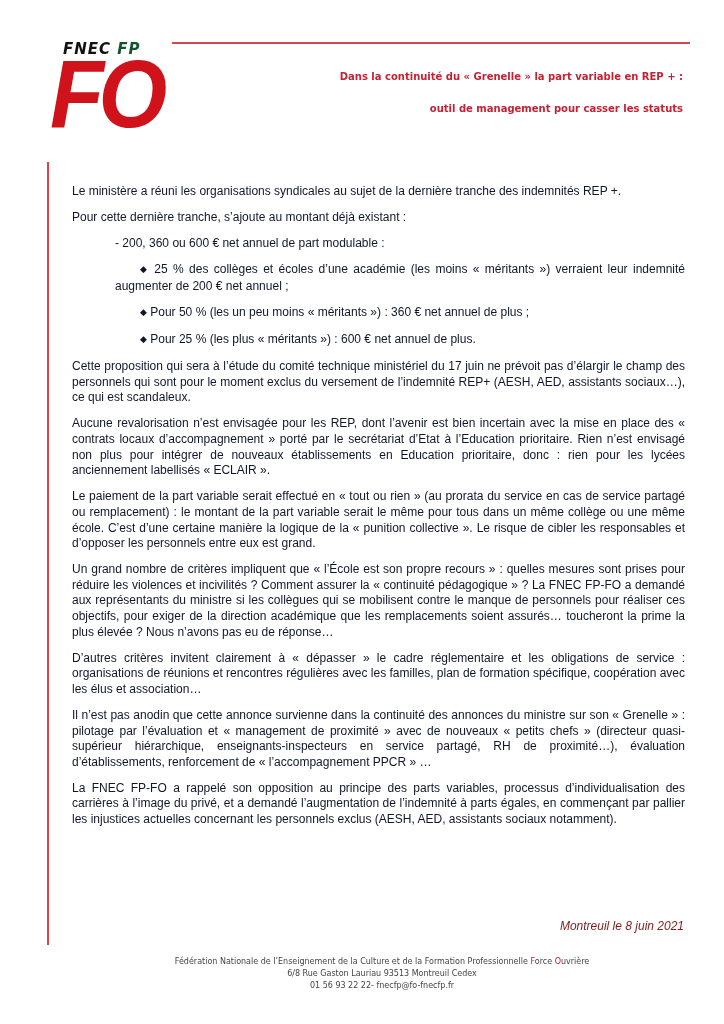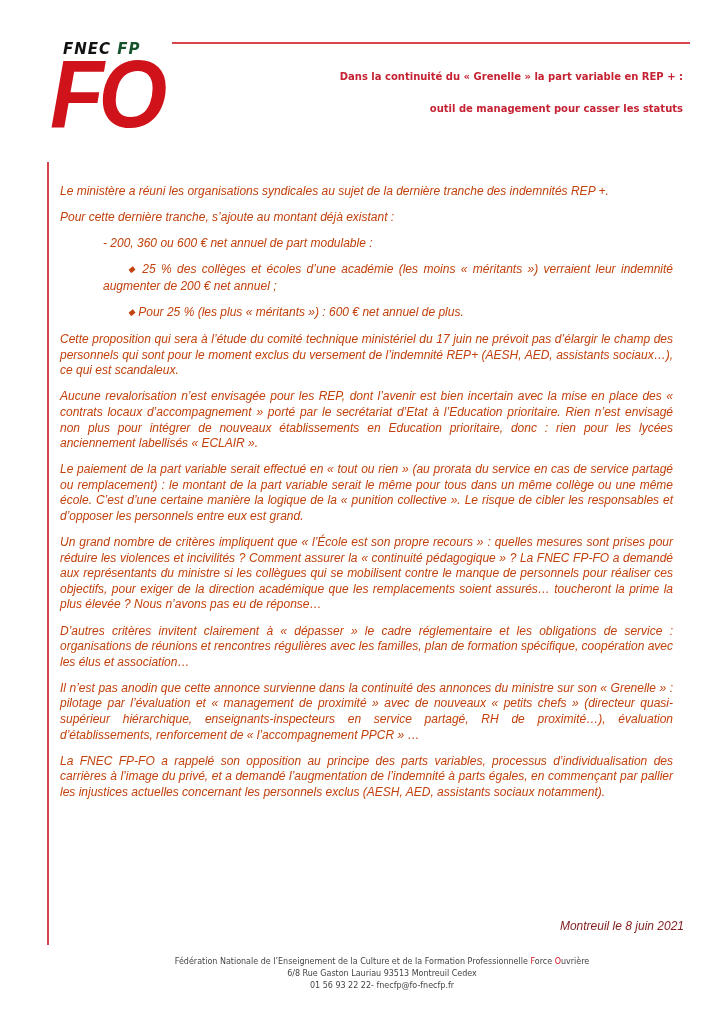--- a/index.html
+++ b/index.html
@@ -14,21 +14,21 @@
   
   .top-rule { position: absolute; left: 172px; top: 42px; width: 518px; height: 2px; background: #d6454b; }
   .title { position: absolute; right: 41px; font-family: "DejaVu Sans", sans-serif; font-weight: bold; font-size: 10px; color: #c52233; white-space: nowrap; text-align: right; }
   .title.l1 { top: 71px; }
   .title.l2 { top: 103px; }
 
   
   .side-bar { position: absolute; left: 47px; top: 162px; width: 2px; height: 783px; background: #d6454b; }
 
   
-  .body { position: absolute; left: 60px; top: 184px; width: 613px; font-size: 12px; line-height: 15.6px; color: #c2410c; font-style: italic; }
+  .body { position: absolute; left: 72px; top: 184px; width: 613px; font-size: 12px; line-height: 15.6px; color: #0f172a; }
   .body p { margin: 0 0 10.5px 0; text-align: justify; }
   .body p.nojust { text-align: left; }
   .body .dash { padding-left: 43px; }
   .body .sub { padding-left: 43px; text-indent: 25px; }
   .body .bullet-dot { font-size: 9px; position: relative; top: -1px; }
 
   .date { position: absolute; right: 40px; top: 919px; font-style: italic; font-size: 12px; color: #7f1d1d; }
 
   .footer { position: absolute; left: 0; width: 724px; top: 956px; text-align: center; font-family: "DejaVu Sans", sans-serif; font-size: 8px; line-height: 12px; color: #444; padding-left: 20px; }
   .footer .red { color: #d0121b; }
@@ -53,20 +53,24 @@
 <div class="body">
   <p class="nojust">Le ministère a réuni les organisations syndicales au sujet de la dernière tranche des indemnités REP +.</p>
   <p class="nojust">Pour cette dernière tranche, s’ajoute au montant déjà existant :</p>
   <p class="nojust dash">- 200, 360 ou 600 € net annuel de part modulable :</p>
   <p class="sub">
     <span class="bullet-dot">◆</span>
     <span>25 % des collèges et écoles d’une académie (les moins « méritants ») verraient leur indemnité augmenter de 200 € net annuel ;</span>
   </p>
   <p class="sub nojust">
     <span class="bullet-dot">◆</span>
+    <span>Pour 50 % (les un peu moins « méritants ») : 360 € net annuel de plus ;</span>
+  </p>
+  <p class="sub nojust">
+    <span class="bullet-dot">◆</span>
     <span>Pour 25 % (les plus « méritants ») : 600 € net annuel de plus.</span>
   </p>
   <p>Cette proposition qui sera à l’étude du comité technique ministériel du 17 juin ne prévoit pas d’élargir le champ des personnels qui sont pour le moment exclus du versement de l’indemnité REP+ (AESH, AED, assistants sociaux…), ce qui est scandaleux.</p>
   <p>Aucune revalorisation n’est envisagée pour les REP, dont l’avenir est bien incertain avec la mise en place des « contrats locaux d’accompagnement » porté par le secrétariat d’Etat à l’Education prioritaire. Rien n’est envisagé non plus pour intégrer de nouveaux établissements en Education prioritaire, donc : rien pour les lycées anciennement labellisés « ECLAIR ».</p>
   <p>Le paiement de la part variable serait effectué en « tout ou rien » (au prorata du service en cas de service partagé ou remplacement) : le montant de la part variable serait le même pour tous dans un même collège ou une même école. C’est d’une certaine manière la logique de la « punition collective ». Le risque de cibler les responsables et d’opposer les personnels entre eux est grand.</p>
   <p>Un grand nombre de critères impliquent que « l’École est son propre recours » : quelles mesures sont prises pour réduire les violences et incivilités ? Comment assurer la « continuité pédagogique » ? La FNEC FP-FO a demandé aux représentants du ministre si les collègues qui se mobilisent contre le manque de personnels pour réaliser ces objectifs, pour exiger de la direction académique que les remplacements soient assurés… toucheront la prime la plus élevée ? Nous n’avons pas eu de réponse…</p>
   <p>D’autres critères invitent clairement à « dépasser » le cadre réglementaire et les obligations de service : organisations de réunions et rencontres régulières avec les familles, plan de formation spécifique, coopération avec les élus et association…</p>
   <p>Il n’est pas anodin que cette annonce survienne dans la continuité des annonces du ministre sur son « Grenelle » : pilotage par l’évaluation et « management de proximité » avec de nouveaux « petits chefs » (directeur quasi-supérieur hiérarchique, enseignants-inspecteurs en service partagé, RH de proximité…), évaluation d’établissements, renforcement de « l’accompagnement PPCR » …</p>
   <p>La FNEC FP-FO a rappelé son opposition au principe des parts variables, processus d’individualisation des carrières à l’image du privé, et a demandé l’augmentation de l’indemnité à parts égales, en commençant par pallier les injustices actuelles concernant les personnels exclus (AESH, AED, assistants sociaux notamment).</p>
 </div>

